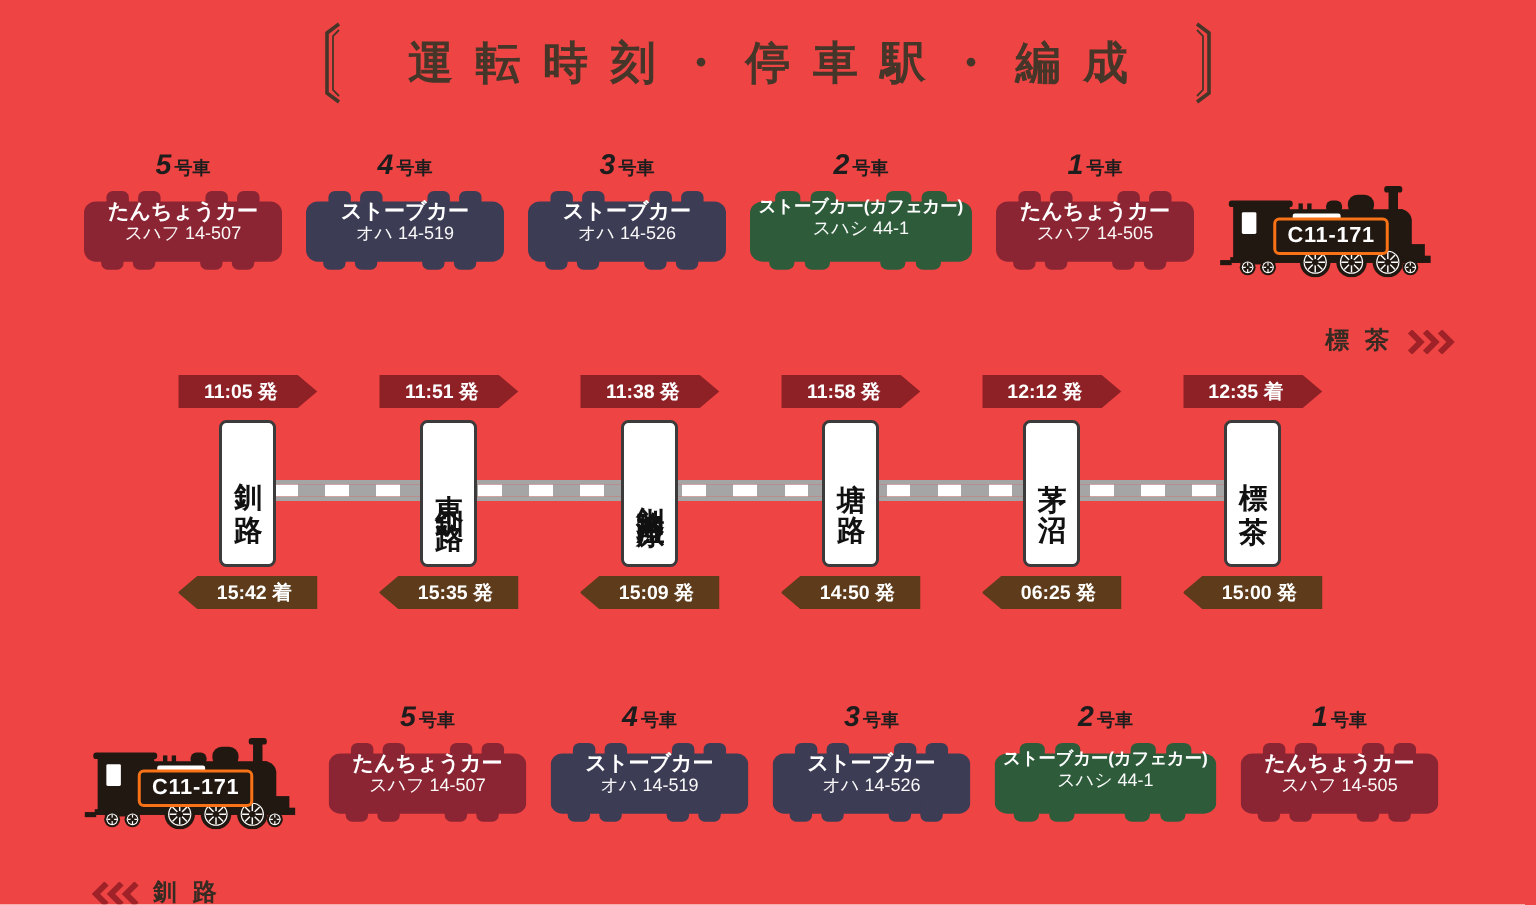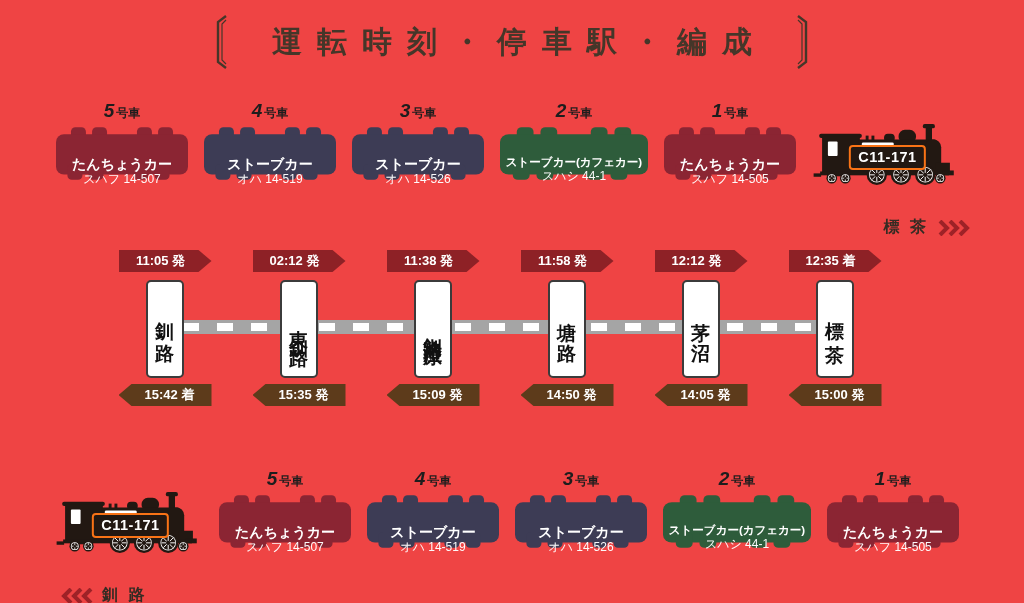--- a/index.html
+++ b/index.html
@@ -18,21 +18,21 @@
   .formation.top{left:56px;top:100px;}
   .formation.bottom{left:55px;top:468px;}
   .car-block{position:relative;width:132px;flex:none;}
   .car-block.wide{width:148px;}
   .car-label{height:22px;text-align:center;color:#1d1d1d;white-space:nowrap;}
   .car-label-num{font-size:19px;font-weight:700;font-style:italic;margin-right:2px;}
   .car-label-suffix{font-size:12px;font-weight:700;}
   .car-figure{position:relative;height:63px;}
   .car-svg{display:block;width:100%;height:63px;}
   .car-text{position:absolute;left:3px;right:3px;top:10px;bottom:8px;display:flex;
-            flex-direction:column;justify-content:space-between;align-items:center;gap:1px;color:#fff;margin-top:24px;}
+            flex-direction:column;justify-content:flex-start;align-items:center;gap:1px;color:#fff;}
   .car-name{font-size:14px;font-weight:700;white-space:nowrap;line-height:1.15;}
   .car-name.long{font-size:11.5px;}
   .car-code{font-size:12px;font-weight:400;white-space:nowrap;line-height:1.15;opacity:.97;}
 
   .loco-block{position:relative;width:148px;flex:none;margin-top:24px;}
   .loco-figure{position:relative;width:148px;height:61px;color:#221812;}
   .loco-svg{display:block;width:148px;height:61px;}
   .loco-plate{position:absolute;left:51%;top:21px;transform:translateX(-50%);
               background:#221812;border:2px solid #f97316;border-radius:4px;color:#fff;
               font-size:14.5px;font-weight:700;letter-spacing:.5px;line-height:1;
@@ -283,21 +283,21 @@
 
         <div class="station-col">
           <div class="time-arrow up">11:05 発</div>
           <div class="station-box">
             <div class="station-name" style="letter-spacing: 22px;">釧路</div>
           </div>
           <div class="time-arrow down">15:42 着</div>
         </div>
 
         <div class="station-col">
-          <div class="time-arrow up">02:12 発</div>
+          <div class="time-arrow up">11:51 発</div>
           <div class="station-box">
             <div class="station-name" style="letter-spacing: 10px;">東釧路</div>
           </div>
           <div class="time-arrow down">15:35 発</div>
         </div>
 
         <div class="station-col">
           <div class="time-arrow up">11:38 発</div>
           <div class="station-box">
             <div class="station-name" style="letter-spacing: 3px;">釧路湿原</div>
@@ -311,21 +311,21 @@
             <div class="station-name" style="letter-spacing: 22px;">塘路</div>
           </div>
           <div class="time-arrow down">14:50 発</div>
         </div>
 
         <div class="station-col">
           <div class="time-arrow up">12:12 発</div>
           <div class="station-box">
             <div class="station-name" style="letter-spacing: 22px;">茅沼</div>
           </div>
-          <div class="time-arrow down">14:05 発</div>
+          <div class="time-arrow down">06:25 発</div>
         </div>
 
         <div class="station-col">
           <div class="time-arrow up">12:35 着</div>
           <div class="station-box">
             <div class="station-name" style="letter-spacing: 22px;">標茶</div>
           </div>
           <div class="time-arrow down">15:00 発</div>
         </div>
 

